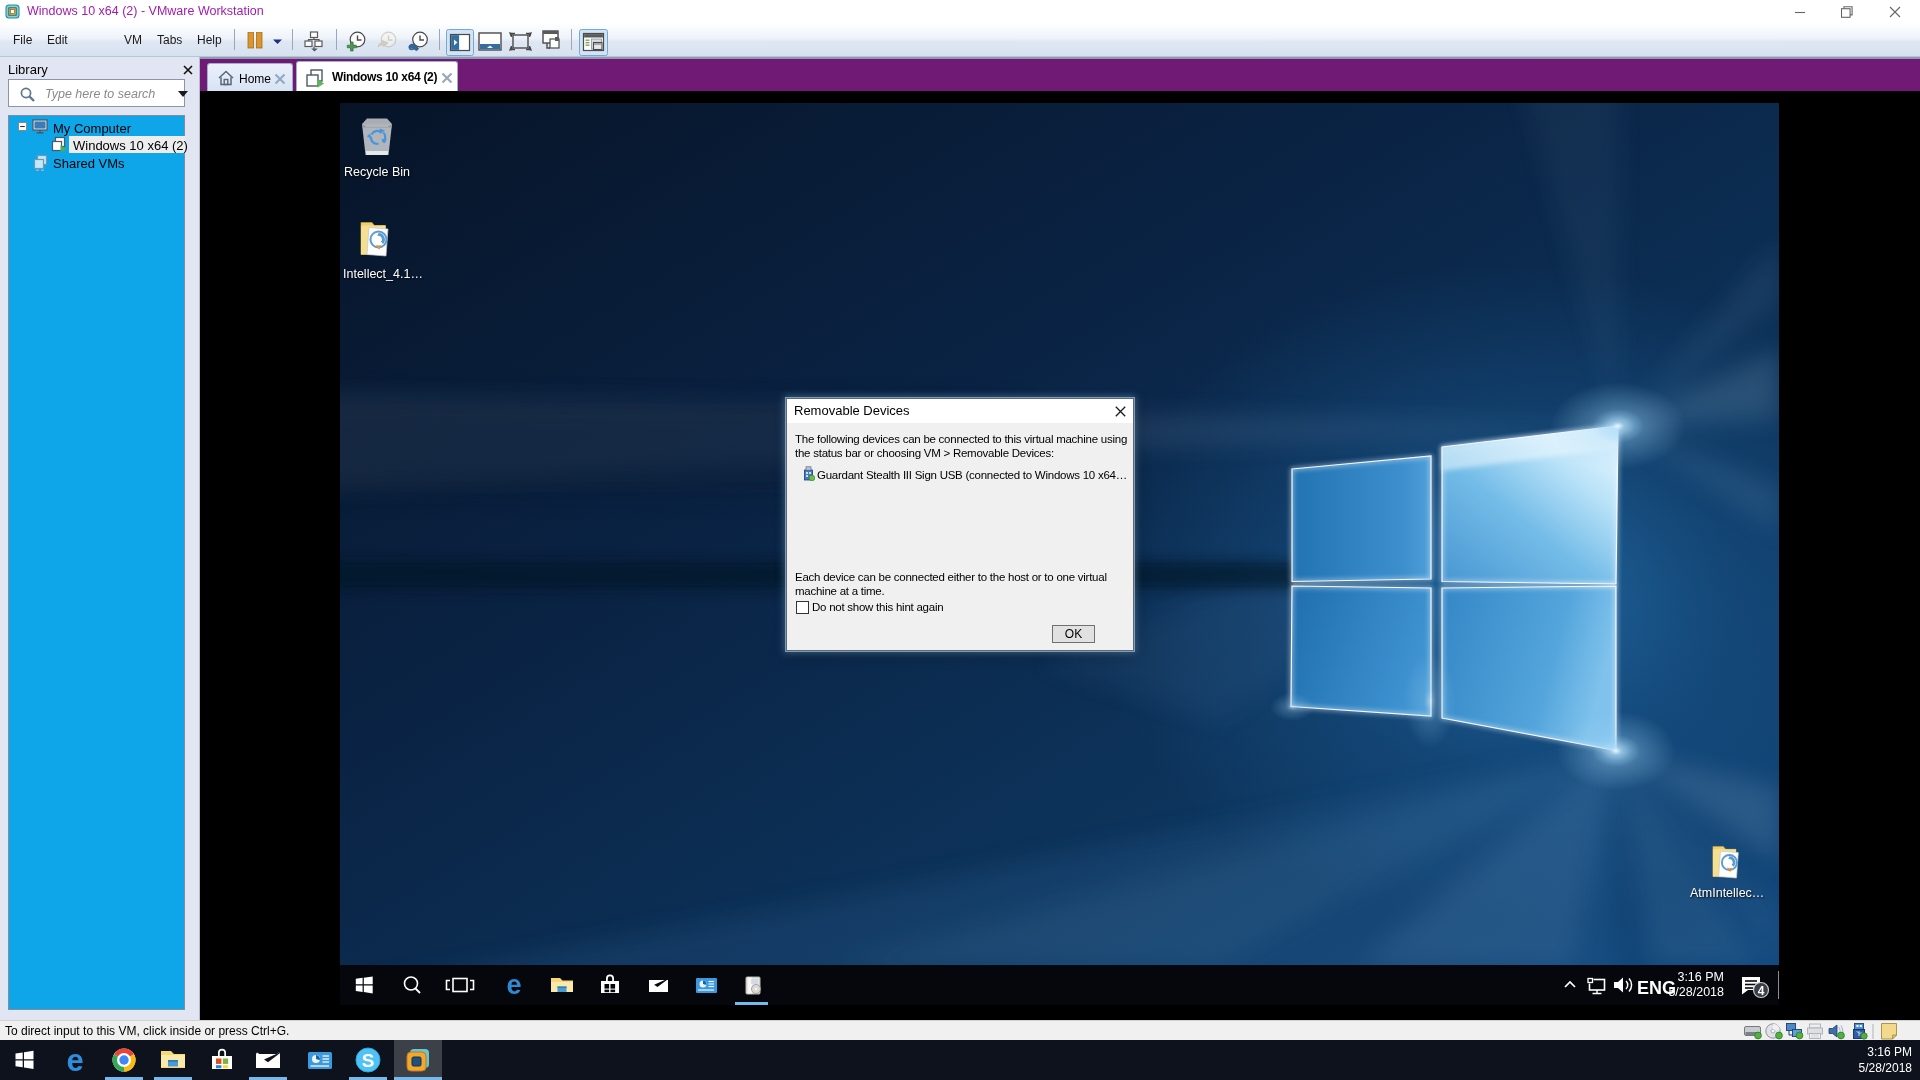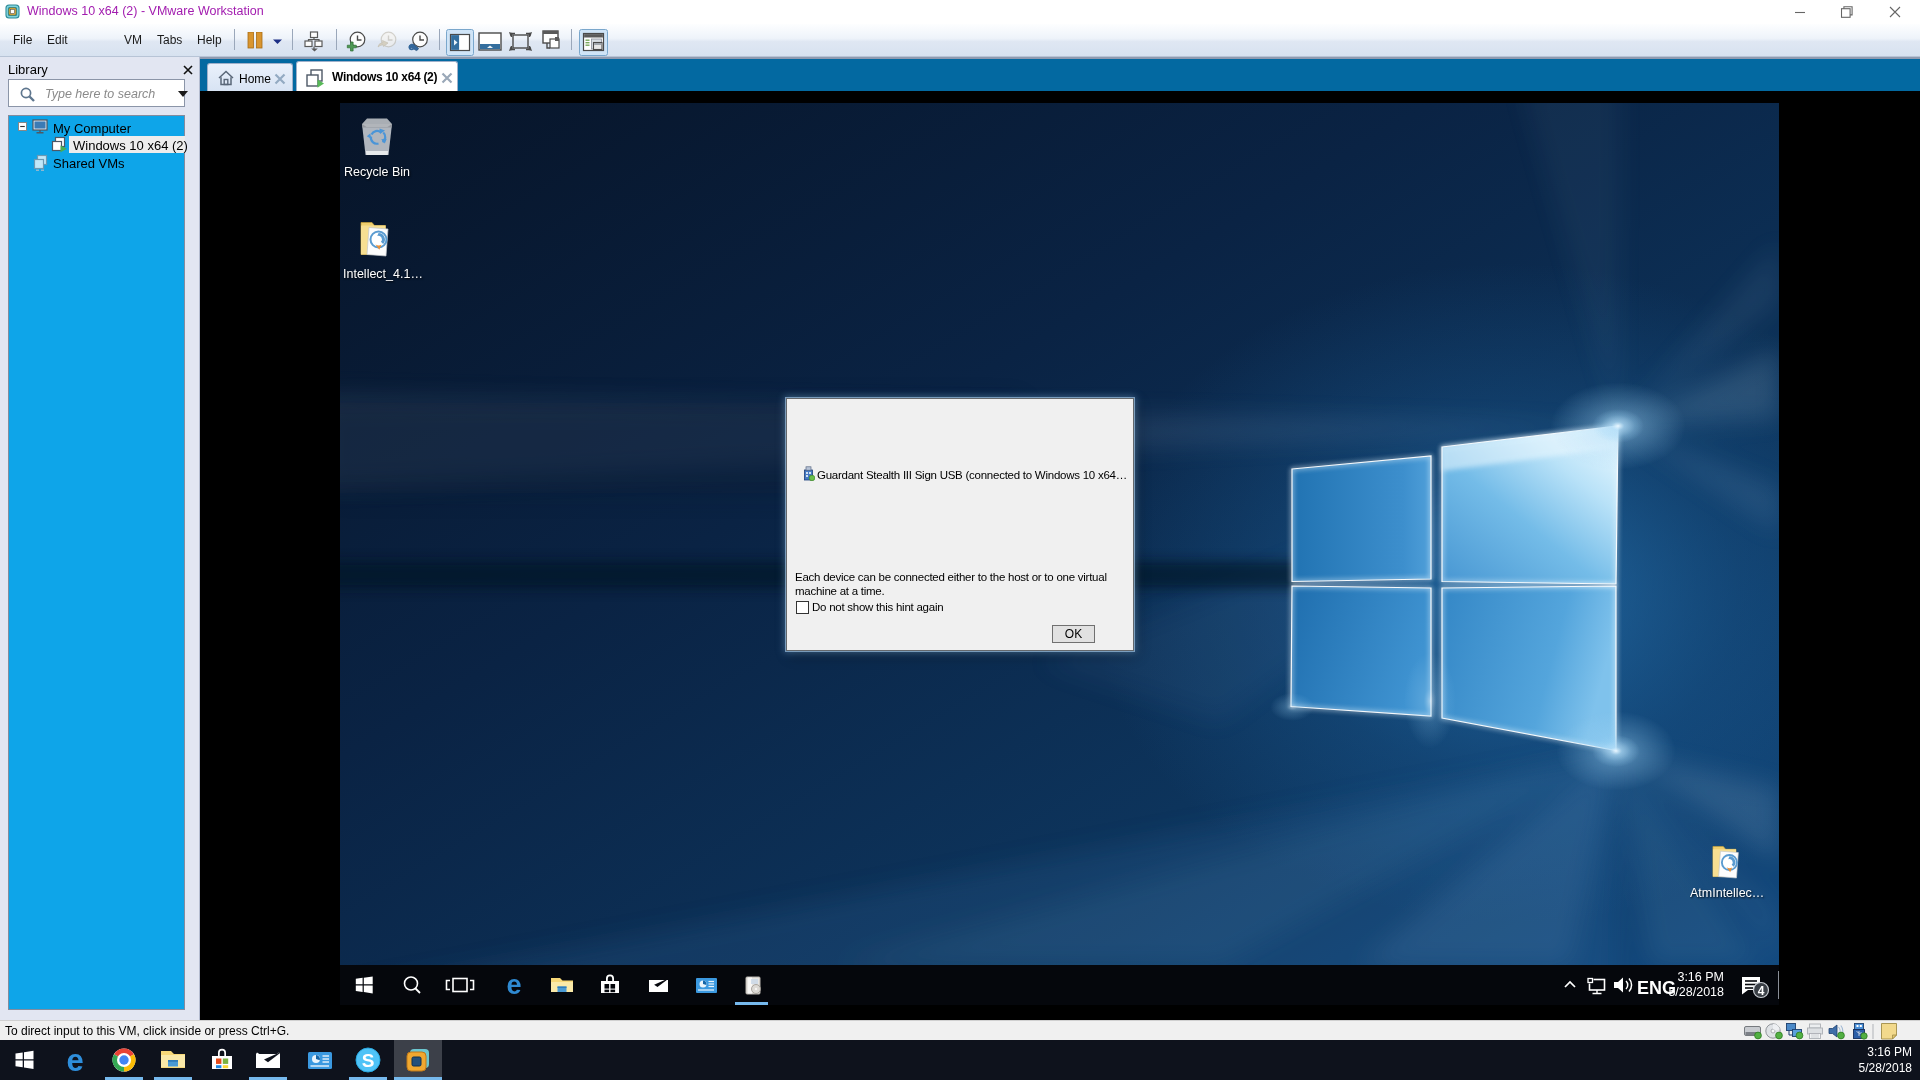--- a/index.html
+++ b/index.html
@@ -23,21 +23,21 @@
 
 #library { left:0; top:57px; width:200px; height:963px; background:#e2e6f2; border-right:1px solid #b4bcd0;}
 #libhead { position:absolute; left:0; top:0; width:100%; height:27px;padding-left:16px; }
 #libhead .t { position:absolute; left:8px; top:5px; font-size:13px; color:#000; }
 #searchbox { position:absolute; left:8px; top:22px; width:177px; height:28px; background:#fff; border:1px solid #8b95a8;font-style:italic; }
 #searchbox .ph { position:absolute; left:36px; top:7px; font-size:12.5px; color:#8a8a8a; }
 #treebox { position:absolute; left:8px; top:58px; width:177px; height:895px; background:#0ea5e9; border:1px solid #828c9f; }
 .trow { position:absolute; font-size:13px; color:#000; white-space:nowrap; }
 
 
-#tabbar { left:200px; top:57px; width:1720px; height:34px; background:#0369a1; border-top:2px solid #8e9ab0; }
+#tabbar { left:200px; top:57px; width:1720px; height:34px; background:#701a75; border-top:2px solid #8e9ab0; }
 #tab-home { position:absolute; left:7px; top:4px; width:86px; height:30px; background:linear-gradient(#eaf1fb,#d6e2f3); border:1px solid #9fb0ca; border-bottom:none; border-radius:3px 3px 0 0; }
 #tab-active { position:absolute; left:96px; top:2px; width:162px; height:32px; background:#ffffff; border:1px solid #9fb0ca; border-bottom:none; border-radius:3px 3px 0 0; }
 
 
 #vmarea { left:200px; top:91px; width:1720px; height:929px; background:#000; }
 #vmscreen { position:absolute; left:140px; top:12px; width:1439px; height:914px; overflow:hidden; }
 #wall { position:absolute; left:0; top:0; width:1439px; height:862px;
   background:
     radial-gradient(900px 500px at 89% 37%, rgba(70,150,215,0.55), rgba(20,60,110,0.0) 60%),
     radial-gradient(1100px 700px at 89% 76%, rgba(55,130,195,0.45), rgba(10,40,80,0.0) 60%),
@@ -480,20 +480,27 @@
           </g>
         <circle cx="25" cy="25" r="7.5" fill="#3a3f46" stroke="#c8ccd2" stroke-width="1.2"></circle>
         <text x="25" y="29.5" font-size="12" font-weight="bold" fill="#fff" text-anchor="middle" font-family="Liberation Sans">4</text>
       </svg>
       <div style="position:absolute;right:0px;top:6px;width:1px;height:28px;background:#8a8f98;"></div>
     </div>
   </div>
 </div>
 
 <div class="abs" id="dialog">
+  <div class="cap">
+    <div class="t">Removable Devices</div>
+    <svg style="position:absolute;left:328px;top:7px;" width="11" height="11" viewBox="0 0 11 11">
+        <path d="M0.8 0.8 L10.2 10.2 M10.2 0.8 L0.8 10.2" stroke="#1a1a1a" stroke-width="1.3"></path>
+      </svg>
+  </div>
+  <div class="dtext" style="left:8px; top:33px;">The following devices can be connected to this virtual machine using<br>the status bar or choosing VM &gt; Removable Devices:</div>
   <svg style="position:absolute;left:15px;top:67px;" width="13" height="15" viewBox="0 0 13 15">
     <rect x="2.5" y="4" width="8" height="10" fill="#4479c4" stroke="#1d3f7a" stroke-width="0.8"></rect>
     <rect x="4" y="0.8" width="5" height="3.4" fill="#b8c4d8" stroke="#5a6a84" stroke-width="0.7"></rect>
     <g fill="#cfe0f2">
         <rect x="4" y="6" width="2" height="2"></rect>
         <rect x="7" y="6" width="2" height="2"></rect>
         <rect x="4" y="9" width="2" height="2"></rect>
       </g>
     <circle cx="10" cy="12" r="2.8" fill="#6abf4b" stroke="#3f8a28" stroke-width="0.7"></circle>
   </svg>

